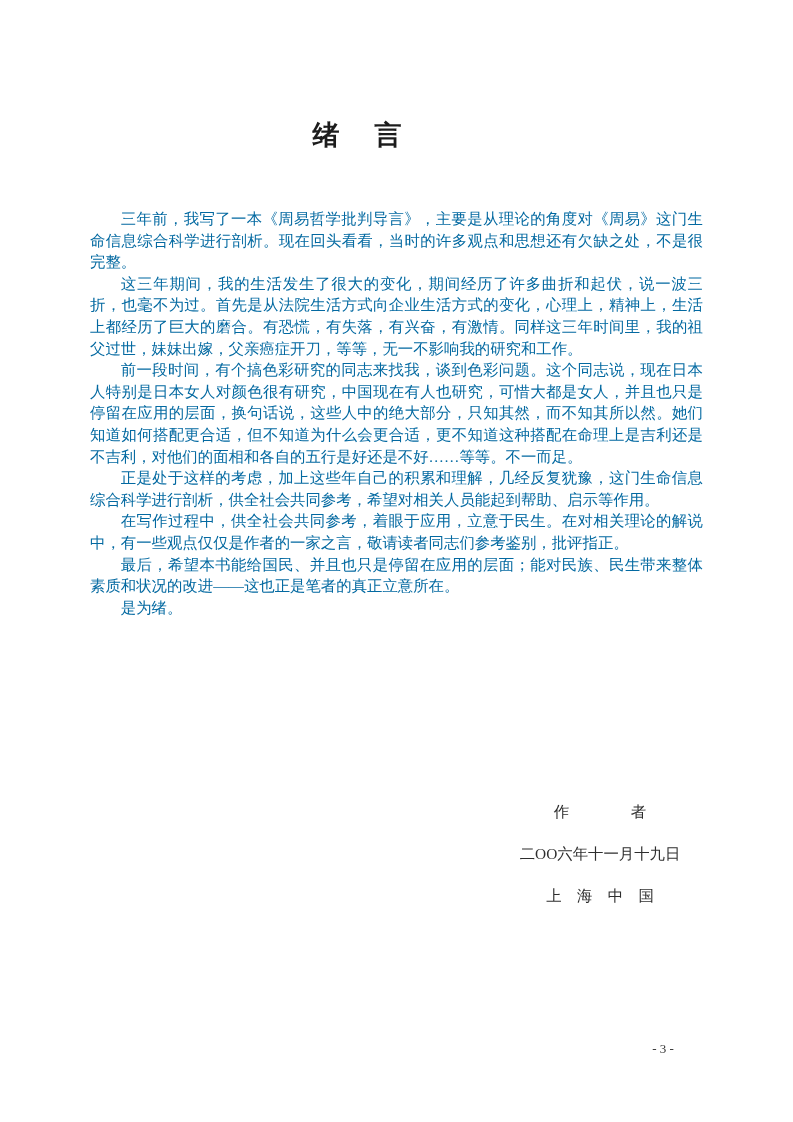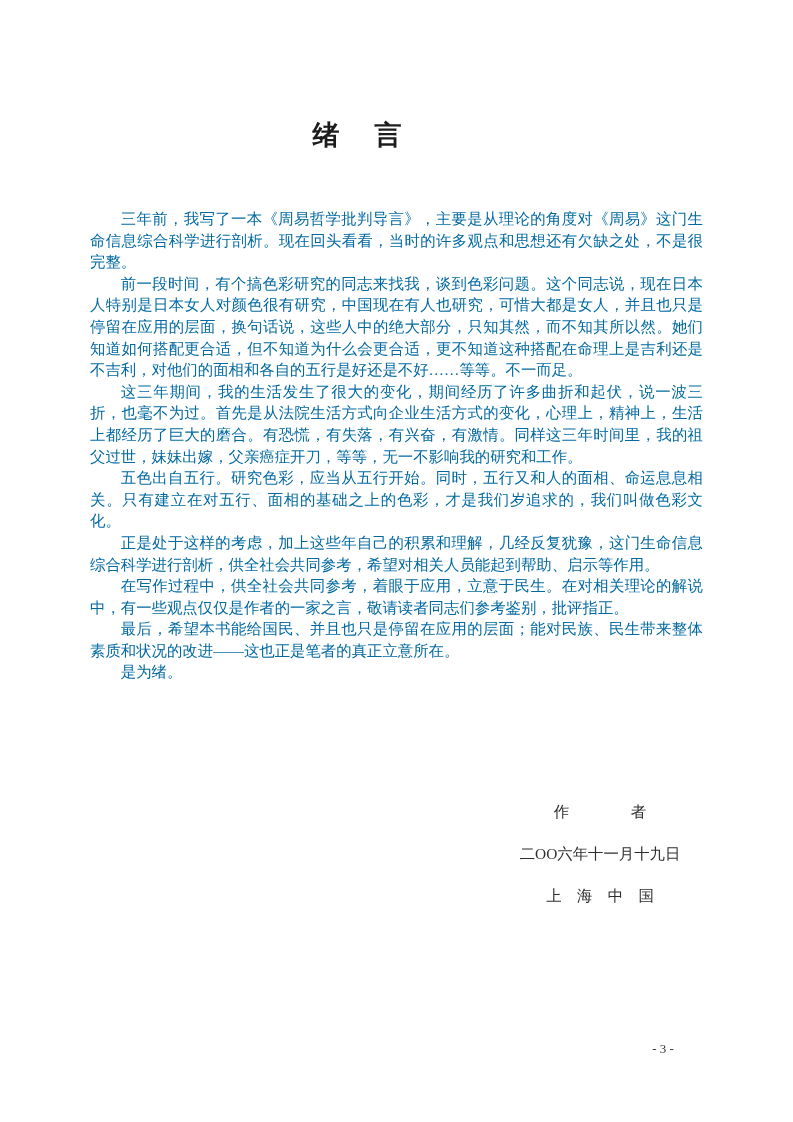--- a/index.html
+++ b/index.html
@@ -71,23 +71,22 @@
 </style>
 </head>
 <body>
 
 <div class="page">
 
   <div class="page-title">绪　言</div>
 
   <div class="body-text">
       <p class="para">三年前，我写了一本《周易哲学批判导言》，主要是从理论的角度对《周易》这门生命信息综合科学进行剖析。现在回头看看，当时的许多观点和思想还有欠缺之处，不是很完整。</p>
+      <p class="para">这三年期间，我的生活发生了很大的变化，期间经历了许多曲折和起伏，说一波三折，也毫不为过。首先是从法院生活方式向企业生活方式的变化，心理上，精神上，生活上都经历了巨大的磨合。有恐慌，有失落，有兴奋，有激情。同样这三年时间里，我的祖父过世，妹妹出嫁，父亲癌症开刀，等等，无一不影响我的研究和工作。</p>
       <p class="para">前一段时间，有个搞色彩研究的同志来找我，谈到色彩问题。这个同志说，现在日本人特别是日本女人对颜色很有研究，中国现在有人也研究，可惜大都是女人，并且也只是停留在应用的层面，换句话说，这些人中的绝大部分，只知其然，而不知其所以然。她们知道如何搭配更合适，但不知道为什么会更合适，更不知道这种搭配在命理上是吉利还是不吉利，对他们的面相和各自的五行是好还是不好……等等。不一而足。</p>
-      <p class="para">这三年期间，我的生活发生了很大的变化，期间经历了许多曲折和起伏，说一波三折，也毫不为过。首先是从法院生活方式向企业生活方式的变化，心理上，精神上，生活上都经历了巨大的磨合。有恐慌，有失落，有兴奋，有激情。同样这三年时间里，我的祖父过世，妹妹出嫁，父亲癌症开刀，等等，无一不影响我的研究和工作。</p>
-      <p class="para">五色出自五行。研究色彩，应当从五行开始。同时，五行又和人的面相、命运息息相关。只有建立在对五行、面相的基础之上的色彩，才是我们岁追求的，我们叫做色彩文化。</p>
       <p class="para">正是处于这样的考虑，加上这些年自己的积累和理解，几经反复犹豫，这门生命信息综合科学进行剖析，供全社会共同参考，希望对相关人员能起到帮助、启示等作用。</p>
       <p class="para">在写作过程中，供全社会共同参考，着眼于应用，立意于民生。在对相关理论的解说中，有一些观点仅仅是作者的一家之言，敬请读者同志们参考鉴别，批评指正。</p>
       <p class="para">最后，希望本书能给国民、并且也只是停留在应用的层面；能对民族、民生带来整体素质和状况的改进——这也正是笔者的真正立意所在。</p>
       <p class="para">是为绪。</p>
     </div>
 
   <div class="signature">
     <div class="sig-line">作　　　　者</div>
     <div class="sig-line">二OO六年十一月十九日</div>
     <div class="sig-line">上　海　中　国</div>

